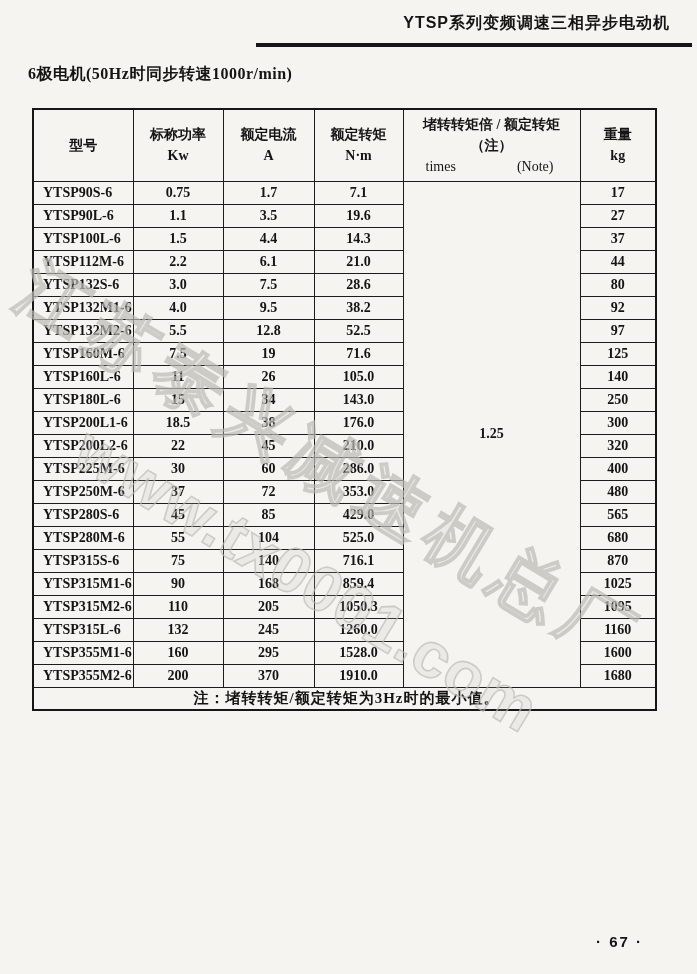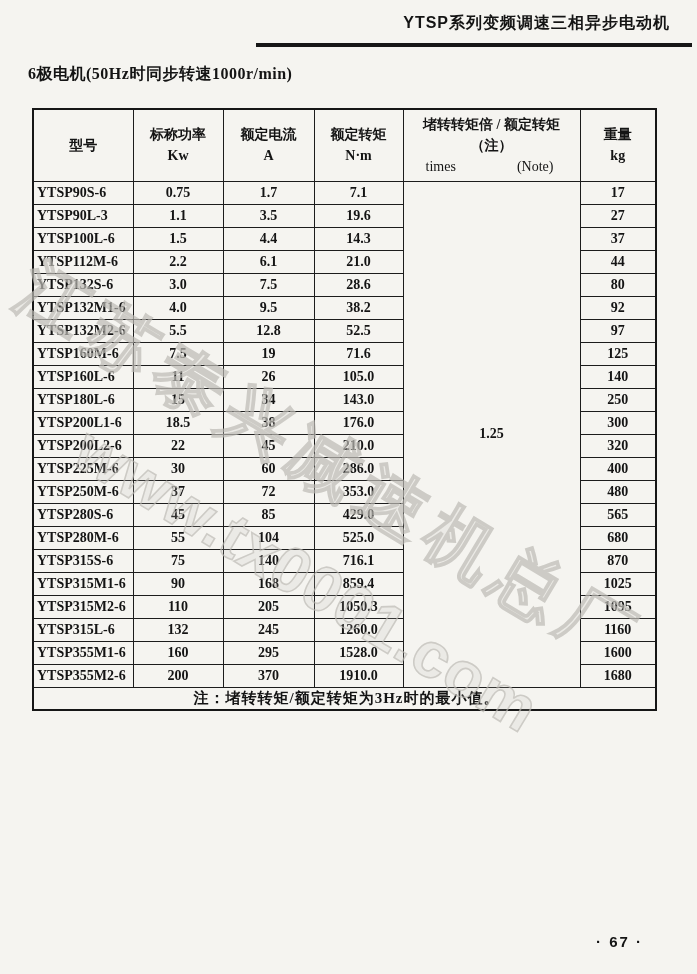--- a/index.html
+++ b/index.html
@@ -60,21 +60,21 @@
   }
   .spec-table { border: 2px solid #161616; }
   .spec-table thead th {
     height: 72px;
     font-weight: bold;
     line-height: 1.5;
   }
   .spec-table tbody td { height: 23px; font-weight: bold; }
   .spec-table td.model {
     text-align: left;
-    padding-left: 3px;
+    padding-left: 9px;
     white-space: nowrap;
     margin-top: 48px;
   }
   .ratio-head-units {
     display: flex;
     justify-content: space-between;
     padding: 0 26px 0 22px;
     font-weight: normal;
   }
   .ratio-cell { font-size: 14px; font-weight: bold; }
@@ -176,21 +176,21 @@
   <tbody>
       <tr>
     <td class="model">YTSP90S-6</td>
     <td>0.75</td>
     <td>1.7</td>
     <td>7.1</td>
     <td class="ratio-cell" rowspan="22">1.25</td>
         <td>17</td>
   </tr>
       <tr>
-    <td class="model">YTSP90L-3</td>
+    <td class="model">YTSP90L-6</td>
     <td>1.1</td>
     <td>3.5</td>
     <td>19.6</td>
     <td>27</td>
   </tr>
       <tr>
     <td class="model">YTSP100L-6</td>
     <td>1.5</td>
     <td>4.4</td>
     <td>14.3</td>

